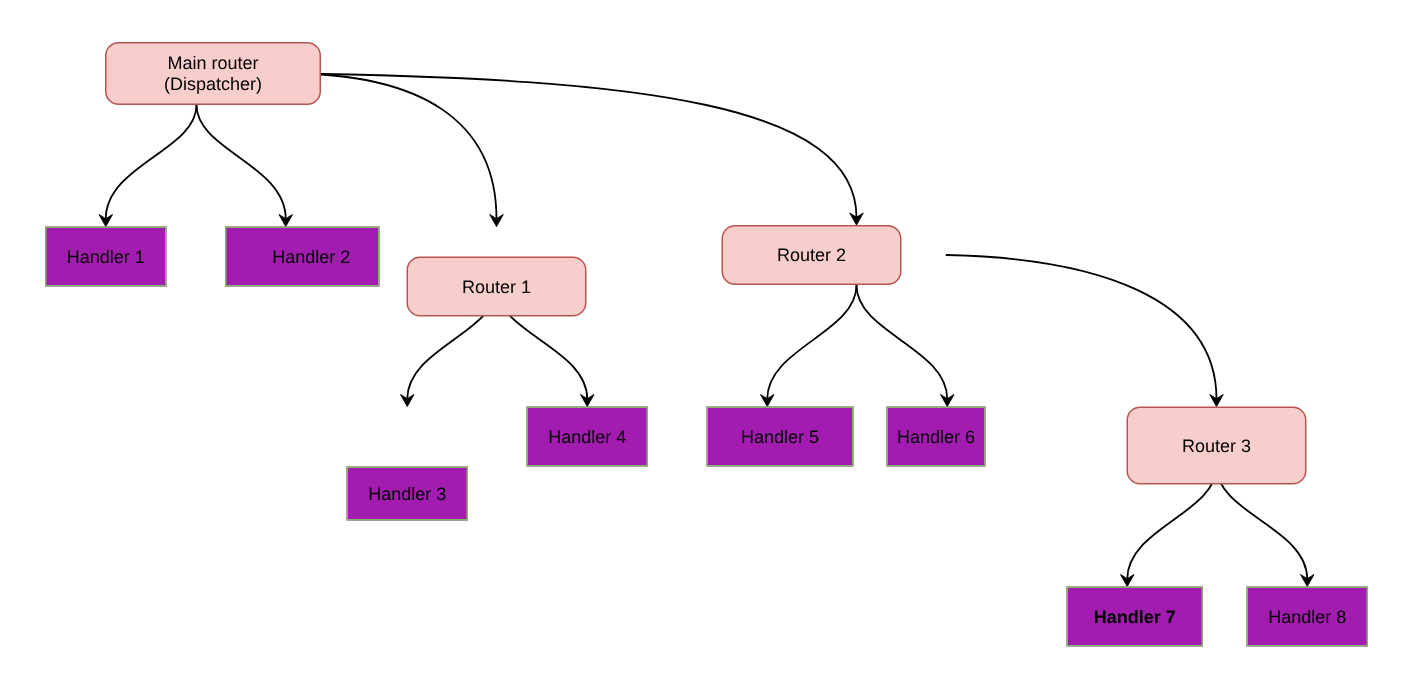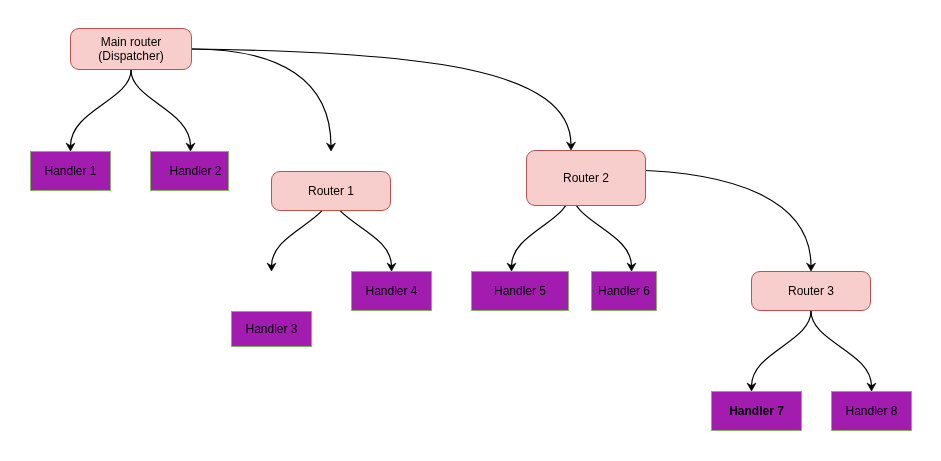--- a/index.html
+++ b/index.html
@@ -85,28 +85,28 @@
         <path d="M 631 170 C 730 172 811 198 811 266" fill="none" stroke="#000000" stroke-width="1.2" stroke-linecap="round"></path>
         <path d="M 806.5 263 L 811 271 L 815.5 263 L 811 265.8 Z" fill="#000000" stroke="#000000" stroke-width="0.6" stroke-linejoin="round"></path>
         <path d="M 811 311 C 811 342 751.5 352 751.5 386" fill="none" stroke="#000000" stroke-width="1.2" stroke-linecap="round"></path>
         <path d="M 747 383 L 751.5 391 L 756 383 L 751.5 385.8 Z" fill="#000000" stroke="#000000" stroke-width="0.6" stroke-linejoin="round"></path>
         <path d="M 811 311 C 811 342 871.5 352 871.5 386" fill="none" stroke="#000000" stroke-width="1.2" stroke-linecap="round"></path>
         <path d="M 867 383 L 871.5 391 L 876 383 L 871.5 385.8 Z" fill="#000000" stroke="#000000" stroke-width="0.6" stroke-linejoin="round"></path>
       </g>
   </svg>
 
   <div id="nodes-group">
-      <div class="node node-router" style="left: 70px; top: 28px; width: 122px; height: 42px;"><span class="node-label">Main router
+      <div class="node node-router" style="left: 70px; top: 28px; width: 144px; height: 42px;"><span class="node-label">Main router
 (Dispatcher)</span></div>
       <div class="node node-handler" style="left: 30px; top: 151px; width: 81px; height: 40px;"><span class="node-label">Handler 1</span></div>
-      <div class="node node-handler" style="left: 150px; top: 151px; width: 79px; height: 40px; padding-left: 12px;"><span class="node-label">Handler 2</span></div>
+      <div class="node node-handler" style="left: 150px; top: 151px; width: 103px; height: 40px; padding-left: 12px;"><span class="node-label">Handler 2</span></div>
       <div class="node node-router" style="left: 271px; top: 151px; width: 120px; height: 40px; margin-top: 20px;"><span class="node-label">Router 1</span></div>
-      <div class="node node-router" style="left: 526px; top: 150px; width: 120px; height: 56px;"><span class="node-label">Router 2</span></div>
+      <div class="node node-router" style="left: 481px; top: 150px; width: 120px; height: 40px;"><span class="node-label">Router 2</span></div>
       <div class="node node-handler" style="left: 231px; top: 271px; width: 81px; height: 36px; margin-top: 40px;"><span class="node-label">Handler 3</span></div>
       <div class="node node-handler" style="left: 351px; top: 271px; width: 81px; height: 40px; text-align: center;"><span class="node-label">Handler 4</span></div>
       <div class="node node-handler" style="left: 471px; top: 271px; width: 98px; height: 40px;"><span class="node-label">Handler 5</span></div>
       <div class="node node-handler" style="left: 591px; top: 271px; width: 66px; height: 40px;"><span class="node-label">Handler 6</span></div>
-      <div class="node node-router" style="left: 751px; top: 271px; width: 120px; height: 40px;"><span class="node-label">Router 3</span></div>
+      <div class="node node-router" style="left: 751px; top: 271px; width: 120px; height: 52px;"><span class="node-label">Router 3</span></div>
       <div class="node node-handler" style="left: 711px; top: 391px; width: 91px; height: 40px; font-weight: bold;"><span class="node-label">Handler 7</span></div>
       <div class="node node-handler" style="left: 831px; top: 391px; width: 81px; height: 40px;"><span class="node-label">Handler 8</span></div>
     </div>
 
 </div>
 
 </body></html>

